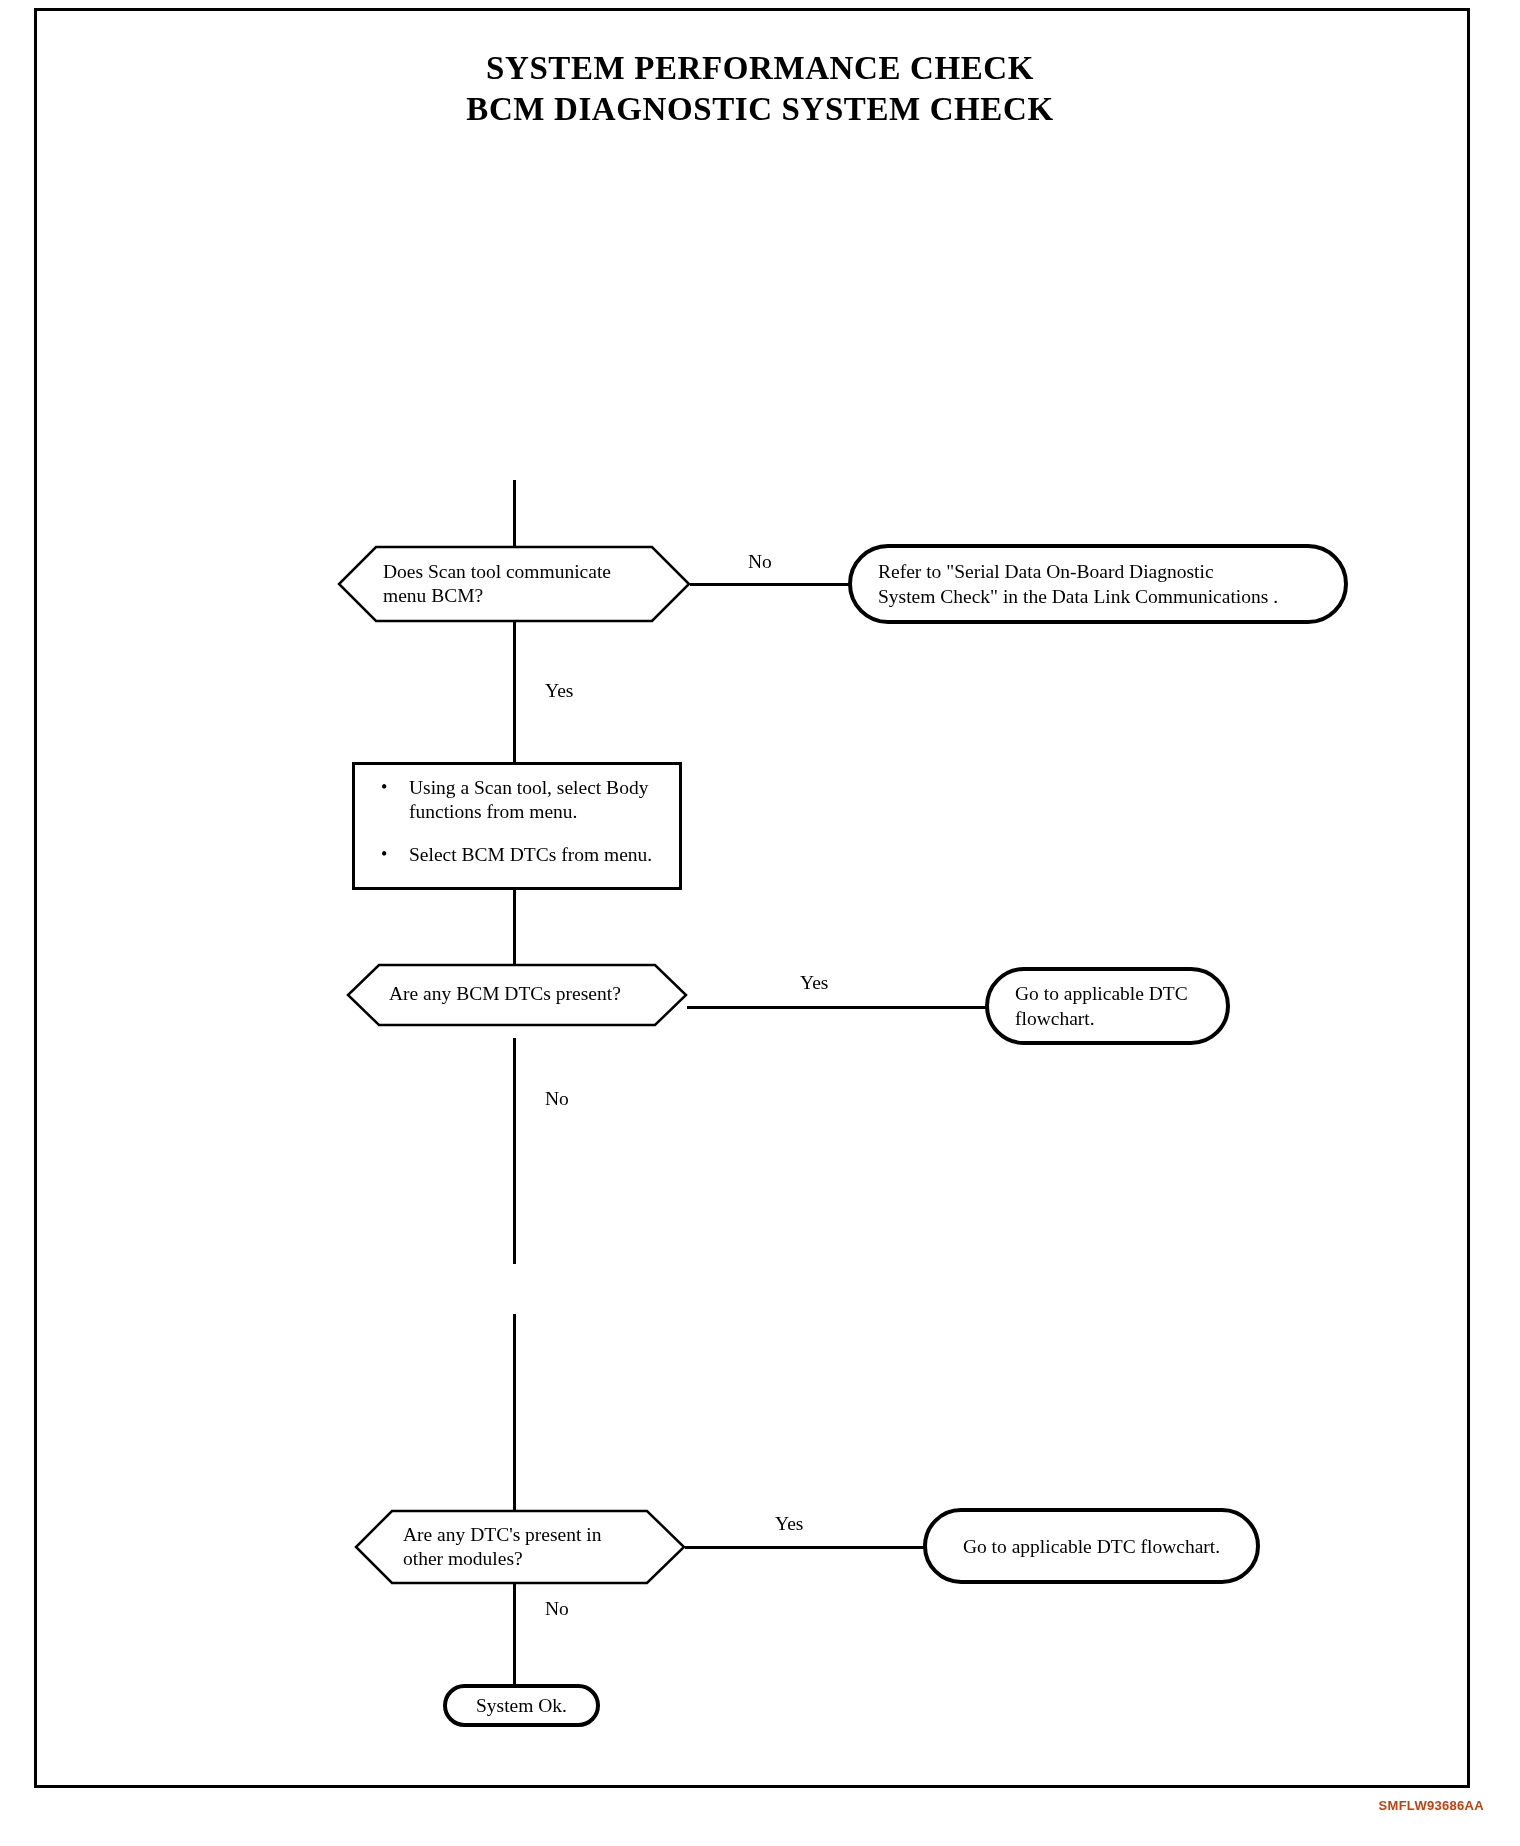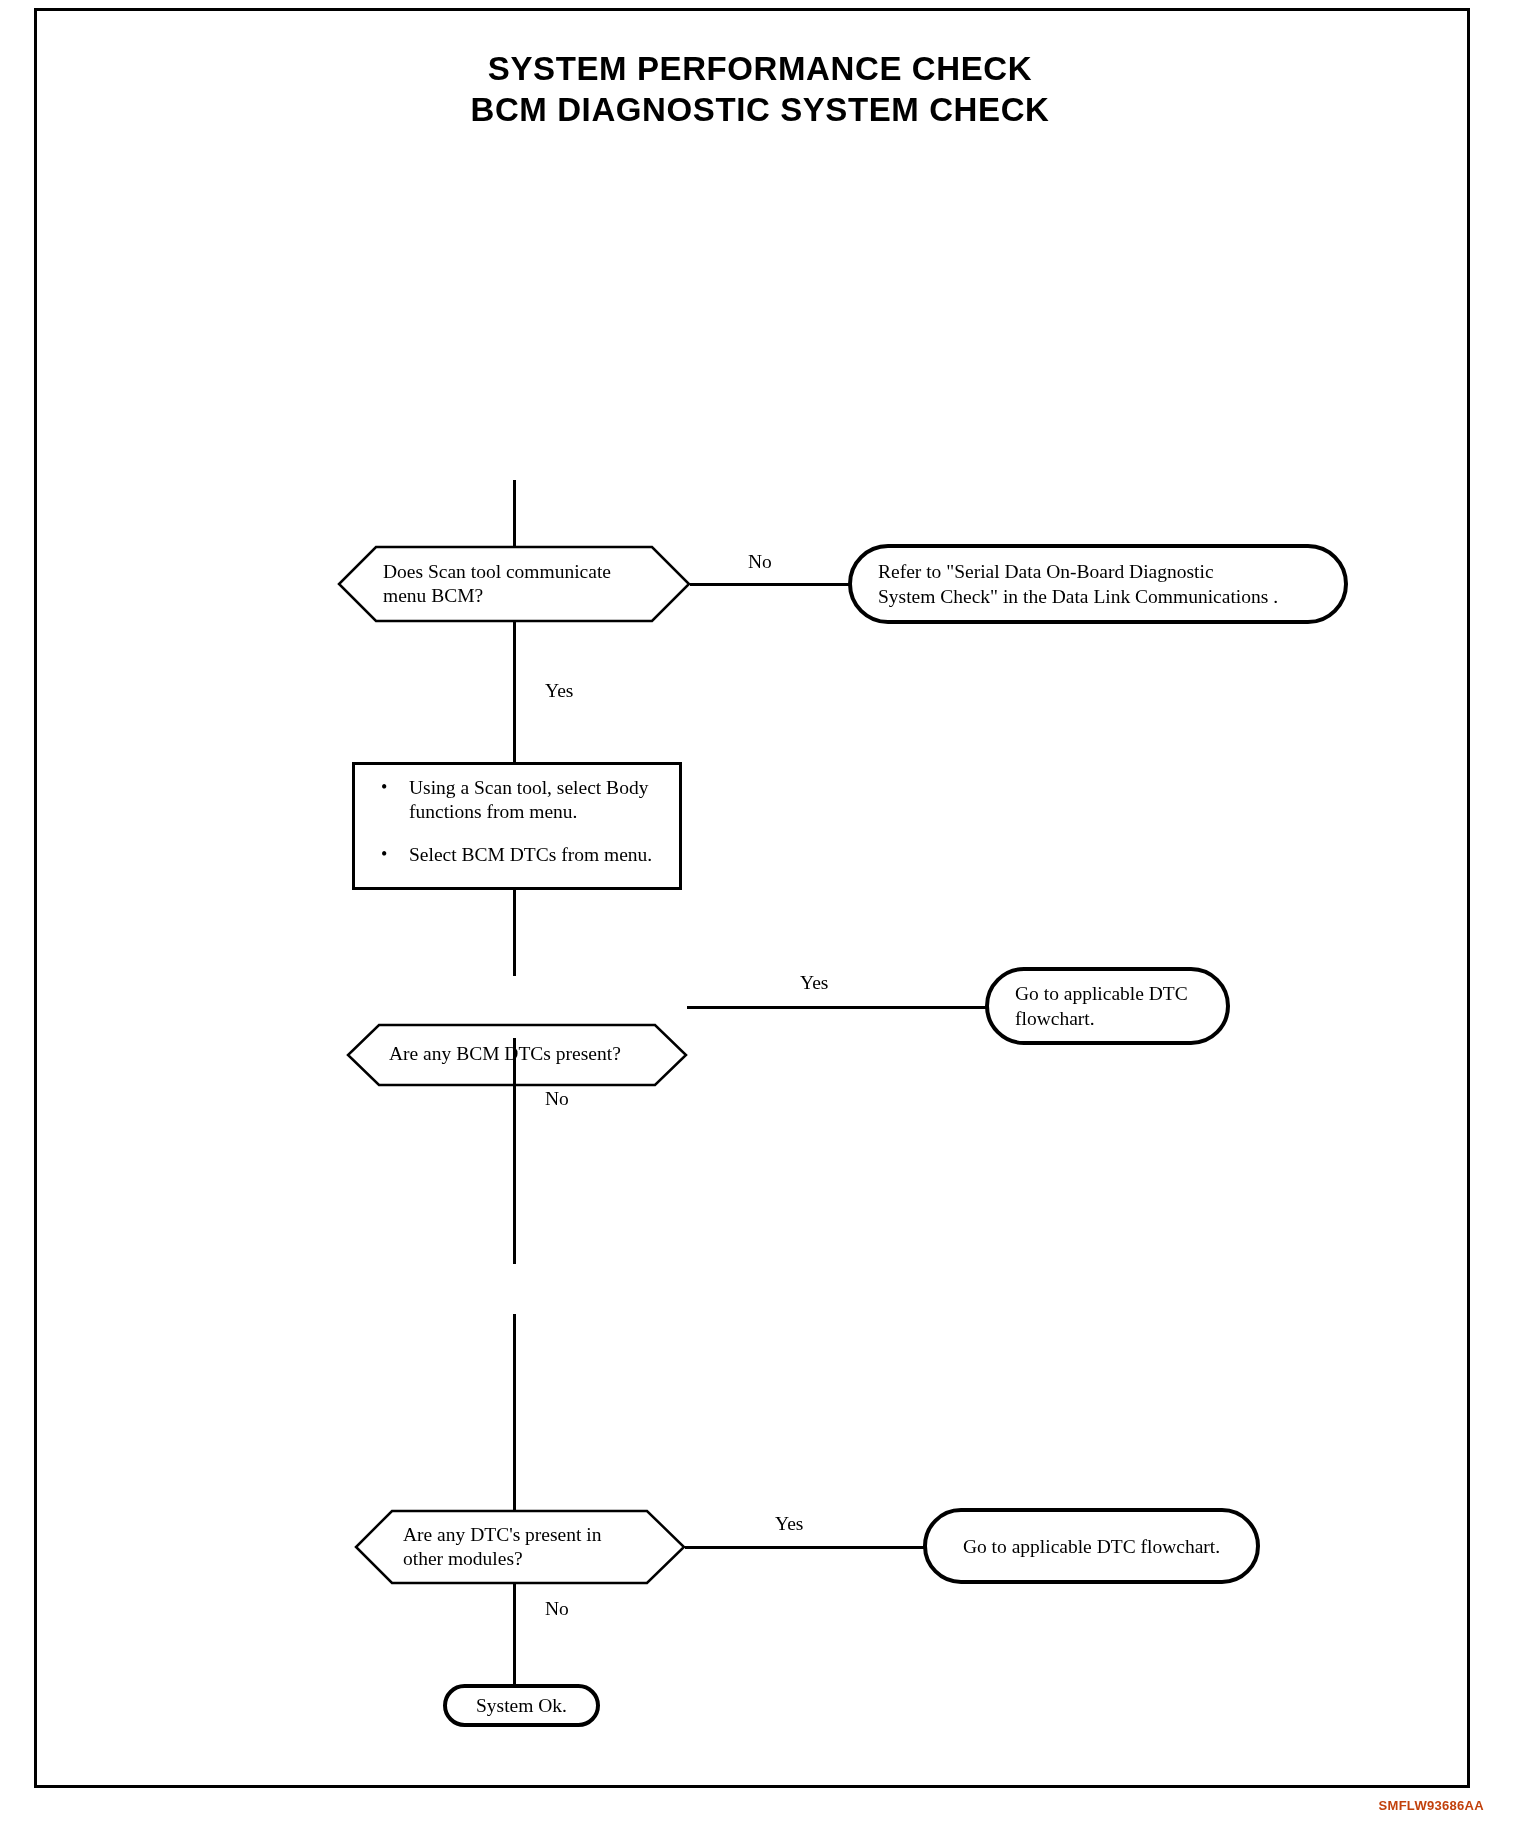--- a/index.html
+++ b/index.html
@@ -30,21 +30,21 @@
   }
   
   .title-block {
     position: absolute;
     left: 0;
     top: 48px;
     width: 1520px;
     text-align: center;
   }
   .title-line {
-    font-family: Liberation Sans, sans-serif;
+    font-family: Liberation Serif, serif;
     font-size: 33px;
     font-weight: 700;
     letter-spacing: 0.6px;
     line-height: 41px;
     color: #000;
     white-space: nowrap;
   }
   
   .node {
     position: absolute;
@@ -190,21 +190,21 @@
     <div class="proc-inner">
       <ul class="bullet-list">
         <li>Using a Scan tool, select Body functions from menu.</li>
         <li>Select BCM DTCs from menu.</li>
       </ul>
     </div>
   </div>
 
   <div class="vline" style="left:513px; top:890px; height:86px;"></div>
 
-  <div class="decision" style="left:347px; top:1024px; width:340px; height:52px;">
+  <div class="decision" style="left:347px; top:964px; width:340px; height:52px;">
     <svg width="340" height="62" viewBox="0 0 340 62">
       <polygon points="32,1 308,1 339,31 308,61 32,61 1,31" fill="#ffffff" stroke="#000000" stroke-width="2.5"></polygon>
     </svg>
     <div class="dec-label" style="left:42px; top:18px;">
       <div>Are any BCM DTCs present?</div>
     </div>
   </div>
 
   <div class="hline" style="left:687px; top:1006px; width:300px;"></div>
   <div class="branch-label" style="left:800px; top:972px;">Yes</div>

